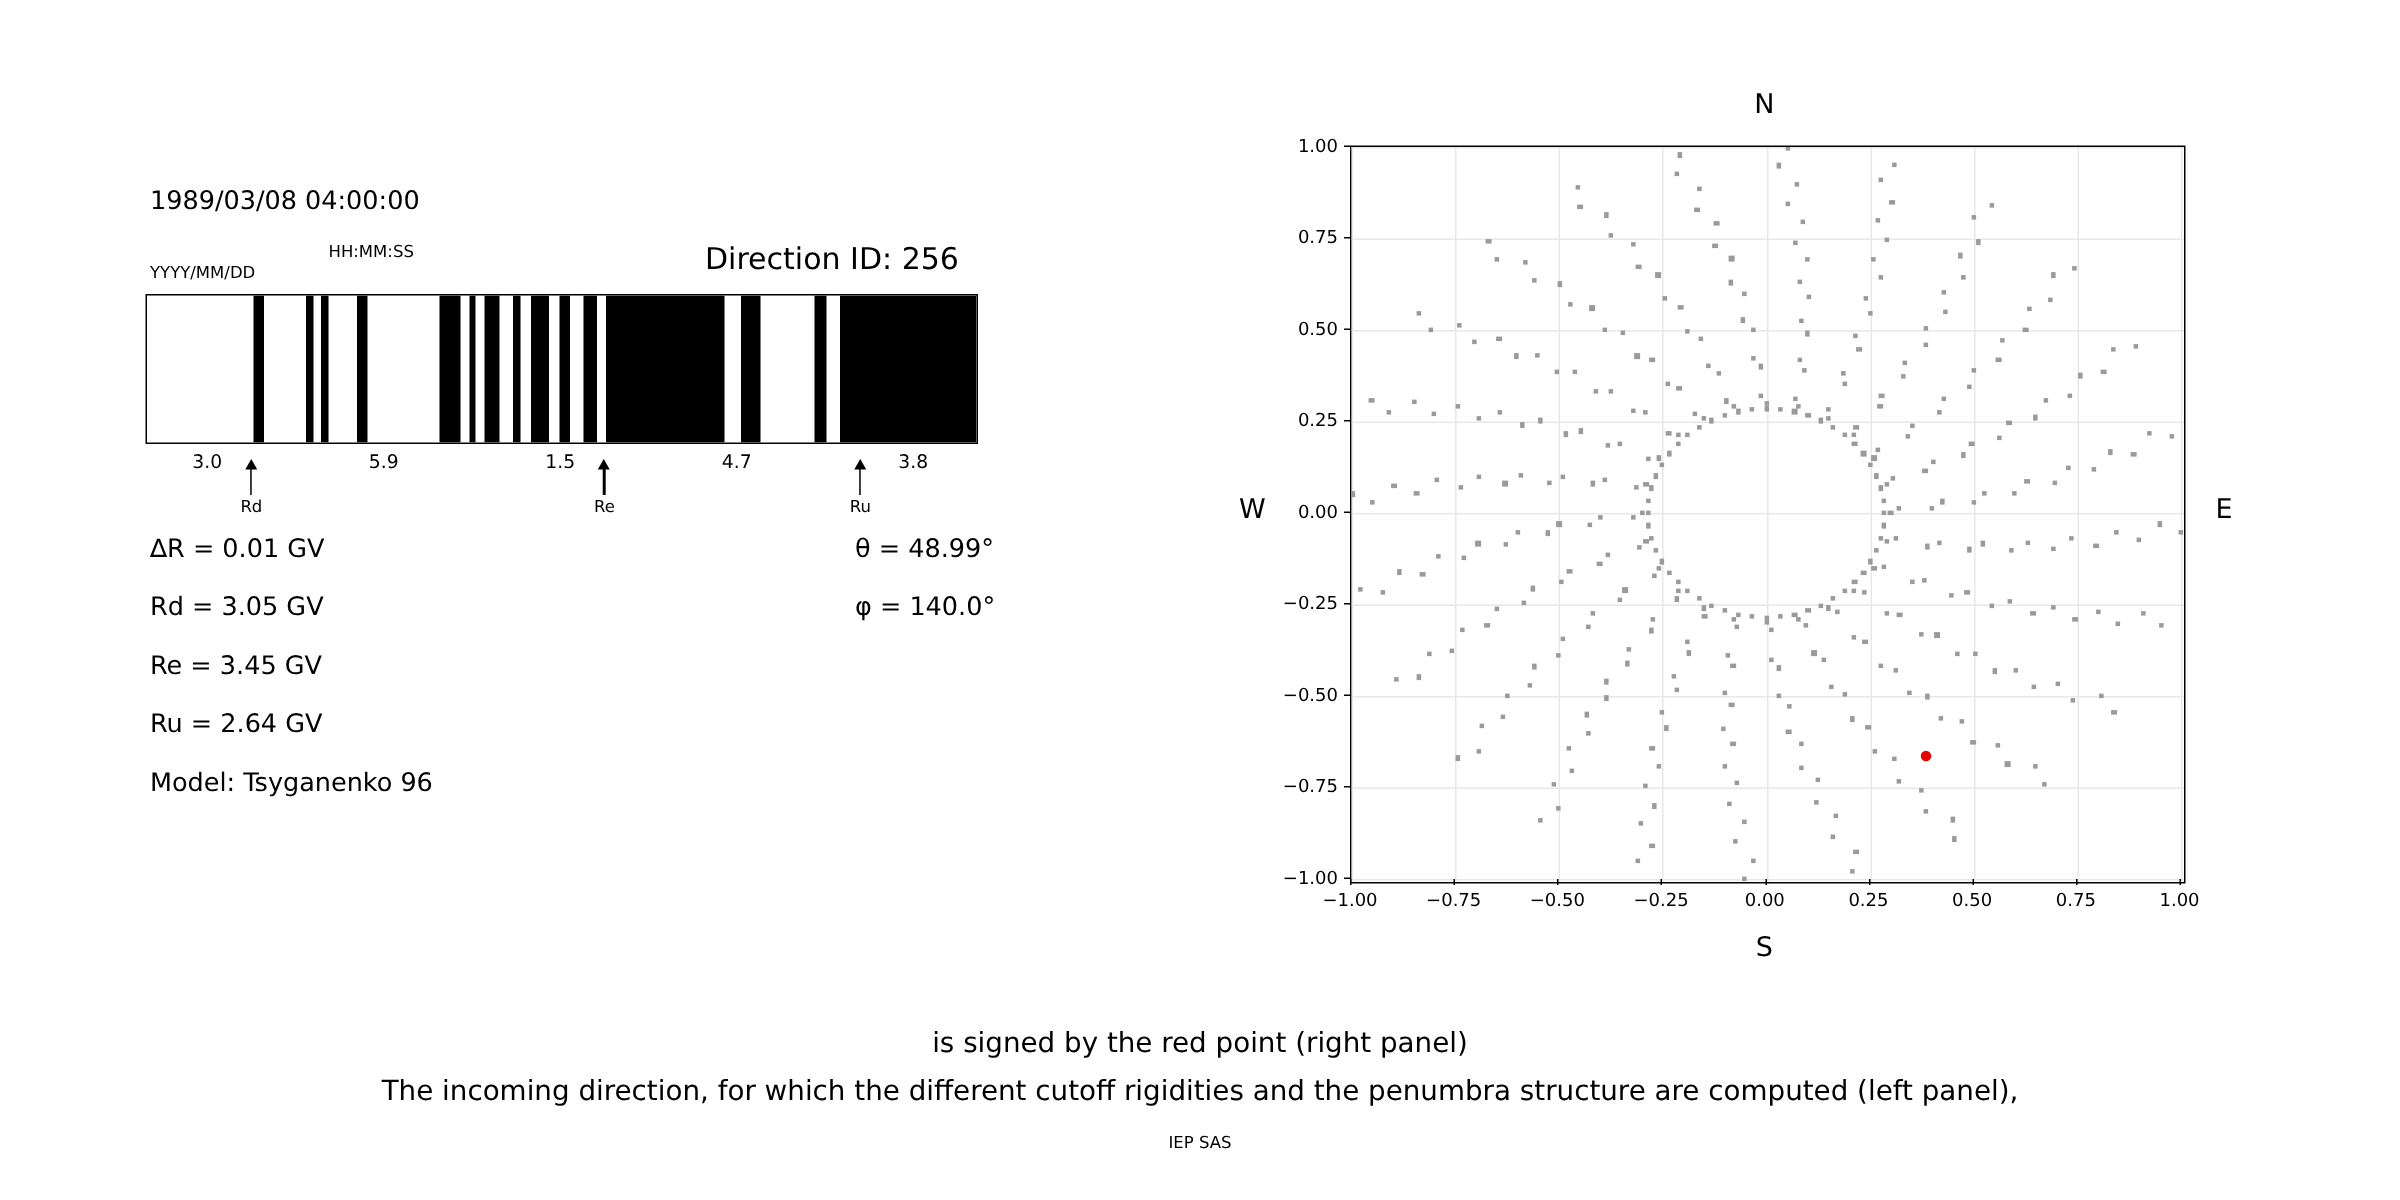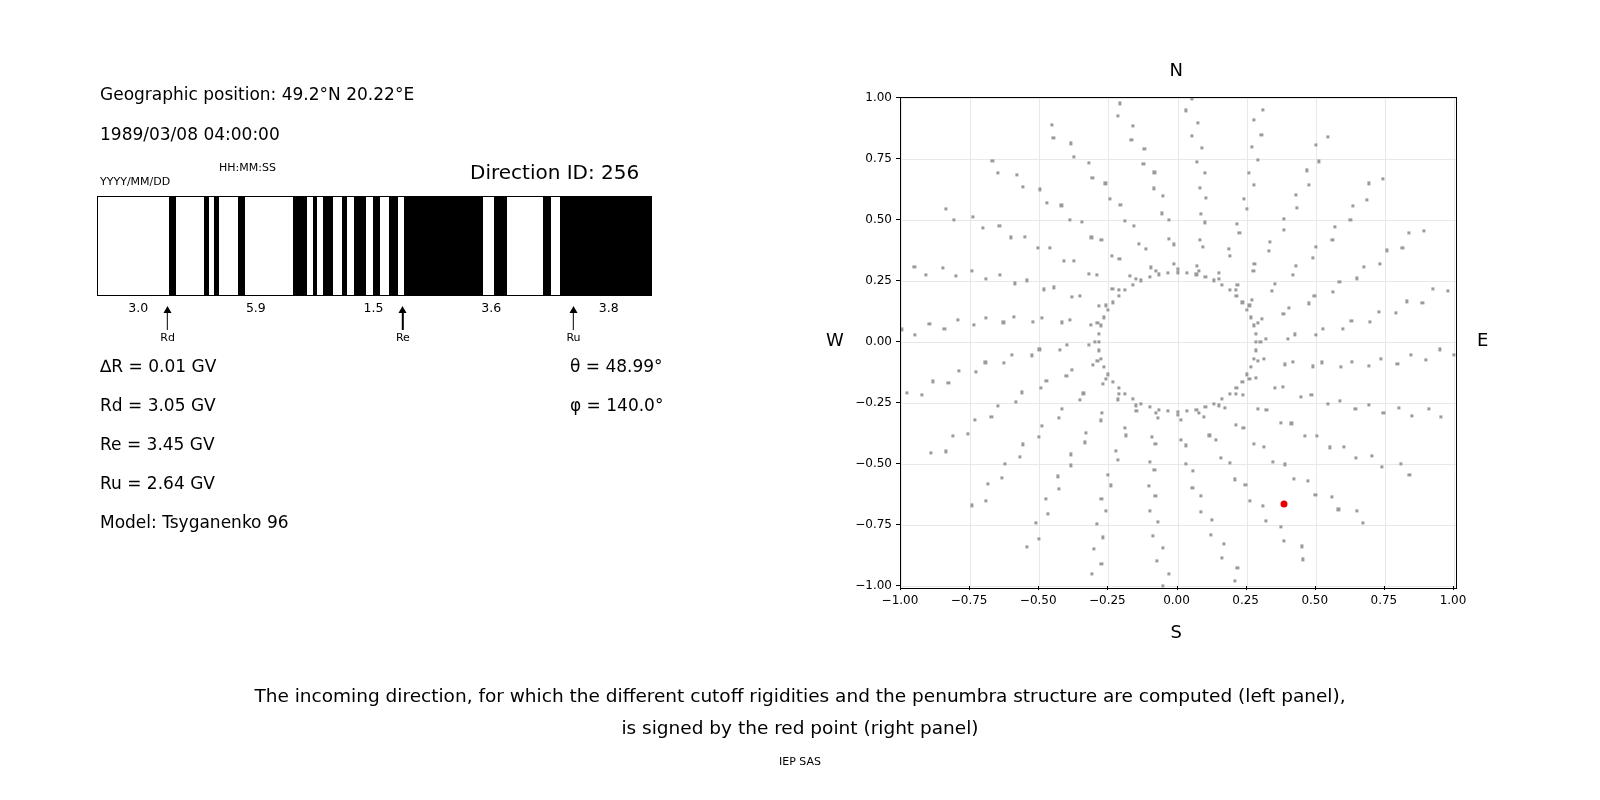--- a/index.html
+++ b/index.html
@@ -233,21 +233,20 @@
     width: 1600px;
     text-align: center;
     font-size: 11px;
   }
 </style>
 </head>
 <body>
 
 <div id="left-panel">
 
-  <div class="text-line" id="geo-position">Geographic position: 49.2°N 20.22°E</div>
   <div class="text-line" id="datetime">1989/03/08 04:00:00</div>
   <div class="text-line" id="date-format-label">YYYY/MM/DD</div>
   <div class="text-line" id="time-format-label">HH:MM:SS</div>
   <div class="text-line" id="direction-id">Direction ID: 256</div>
 
   <div id="penumbra-wrap">
     <div id="penumbra-bar">
         <div class="band" style="left: 70.5957px; width: 7.64787px;"></div>
         <div class="band" style="left: 105.894px; width: 4.70638px;"></div>
         <div class="band" style="left: 116.483px; width: 4.70638px;"></div>
@@ -262,21 +261,21 @@
         <div class="band" style="left: 305.915px; width: 79.4202px;"></div>
         <div class="band" style="left: 395.924px; width: 12.9426px;"></div>
         <div class="band" style="left: 444.753px; width: 8.23617px;"></div>
         <div class="band" style="left: 462.402px; width: 90.5979px;"></div>
       </div>
   </div>
   <div id="penumbra-axis">
       <div class="axis-tick-label" style="left: 41.1809px;">3.0</div>
       <div class="axis-tick-label" style="left: 158.84px;">5.9</div>
       <div class="axis-tick-label" style="left: 276.5px;">1.5</div>
-      <div class="axis-tick-label" style="left: 394.16px;">3.6</div>
+      <div class="axis-tick-label" style="left: 394.16px;">4.7</div>
       <div class="axis-tick-label" style="left: 511.819px;">3.8</div>
       <div class="marker" style="left: 70.5957px;">
         <div class="arrow-line"></div>
         <div class="arrow-head"></div>
         <div class="marker-label">Rd</div>
       </div>
       <div class="marker" style="left: 305.915px;">
         <div class="arrow-line"></div>
         <div class="arrow-head"></div>
         <div class="marker-label">Re</div>
@@ -768,16 +767,16 @@
     <div class="tick-mark-y" style="left: 76px; top: 240px;"></div>
     <div class="tick-y" style="left: 28px; width: 44px; top: 179px;">0.50</div>
     <div class="tick-mark-y" style="left: 76px; top: 179px;"></div>
     <div class="tick-y" style="left: 28px; width: 44px; top: 118px;">0.75</div>
     <div class="tick-mark-y" style="left: 76px; top: 118px;"></div>
     <div class="tick-y" style="left: 28px; width: 44px; top: 57px;">1.00</div>
     <div class="tick-mark-y" style="left: 76px; top: 57px;"></div>
   </div>
 
 <div id="caption">
+  <div id="caption-line2">is signed by the red point (right panel)</div>
   <div id="caption-line1">The incoming direction, for which the different cutoff rigidities and the penumbra structure are computed (left panel),</div>
-  <div id="caption-line2">is signed by the red point (right panel)</div>
 </div>
 <div id="footer-credit">IEP SAS</div>
 
 </body></html>

